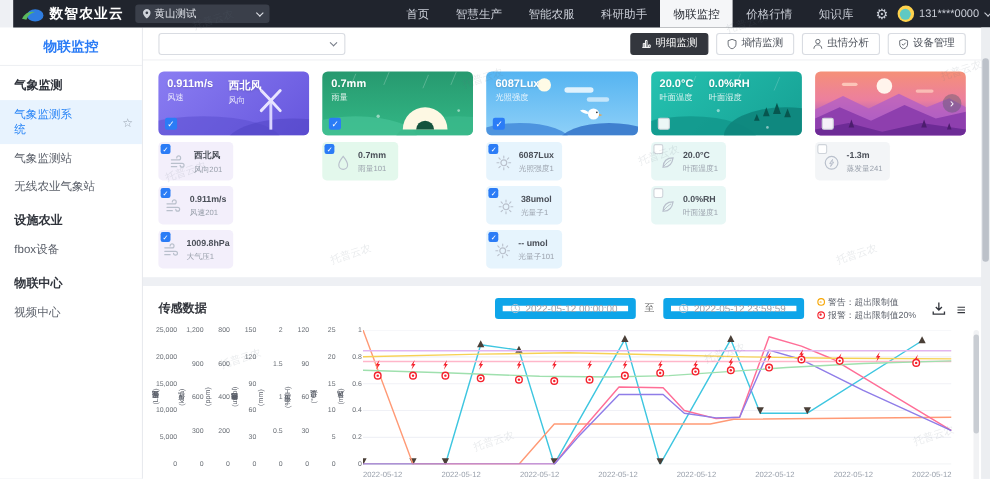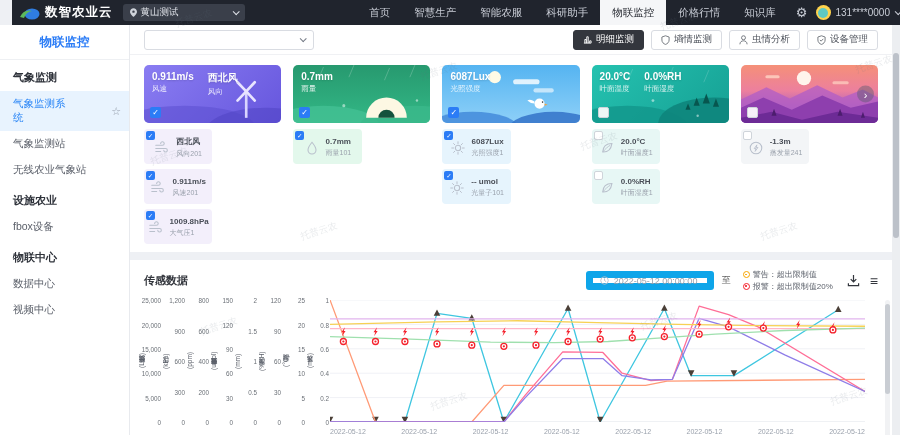--- a/index.html
+++ b/index.html
@@ -143,21 +143,20 @@
   <div class="sb-section">气象监测</div>
   <div class="sb-item active">
     <span>气象监测系统</span>
     <span class="star">☆</span>
   </div>
   <div class="sb-item">气象监测站</div>
   <div class="sb-item">无线农业气象站</div>
   <div class="sb-section">设施农业</div>
   <div class="sb-item">fbox设备</div>
   <div class="sb-section">物联中心</div>
-  <div class="sb-item">数据中心</div>
   <div class="sb-item">视频中心</div>
 </div>
 
 <div class="main">
   <div class="panel-top">
     <div class="toolbar">
       <div class="station-select">
         <span class="caret" style="margin-left:auto;"></span>
       </div>
       <div class="toolbar-btns">
@@ -386,20 +385,40 @@
                 <line x1="9" y1="14" x2="9" y2="16"></line>
                 <line x1="2" y1="9" x2="4" y2="9"></line>
                 <line x1="14" y1="9" x2="16" y2="9"></line>
                 <line x1="4" y1="4" x2="5.4" y2="5.4"></line>
                 <line x1="12.6" y1="12.6" x2="14" y2="14"></line>
                 <line x1="4" y1="14" x2="5.4" y2="12.6"></line>
                 <line x1="12.6" y1="5.4" x2="14" y2="4"></line>
               </g>
             </svg>
             <div>
+              <div class="t-val">38umol</div>
+              <div class="t-lab">光量子1</div>
+            </div>
+          </div>
+          <div class="tile">
+            <span class="tcb on">✓</span>
+            <svg width="16" height="16" viewBox="0 0 18 18">
+              <circle cx="9" cy="9" r="3" stroke="#b9c0cc" stroke-width="1.2" fill="none"></circle>
+              <g stroke="#b9c0cc" stroke-width="1.1" stroke-linecap="round">
+                <line x1="9" y1="2" x2="9" y2="4"></line>
+                <line x1="9" y1="14" x2="9" y2="16"></line>
+                <line x1="2" y1="9" x2="4" y2="9"></line>
+                <line x1="14" y1="9" x2="16" y2="9"></line>
+                <line x1="4" y1="4" x2="5.4" y2="5.4"></line>
+                <line x1="12.6" y1="12.6" x2="14" y2="14"></line>
+                <line x1="4" y1="14" x2="5.4" y2="12.6"></line>
+                <line x1="12.6" y1="5.4" x2="14" y2="4"></line>
+              </g>
+            </svg>
+            <div>
               <div class="t-val">-- umol</div>
               <div class="t-lab">光量子101</div>
             </div>
           </div>
         </div>
       <div class="tile-group g4">
           <div class="tile">
             <span class="tcb off"></span>
             <svg width="16" height="16" viewBox="0 0 18 18">
               <path d="M14.5 4 C7.5 4 4.5 8 4.2 13.5 C10 13.8 13.5 10.5 14.5 4 Z" stroke="#b9c0cc" stroke-width="1.2" fill="none"></path>
@@ -442,20 +461,27 @@
     <div class="ch-header">
       <span class="ch-title">传感数据</span>
       <div class="date-input">
         <svg width="9" height="9" viewBox="0 0 10 10">
             <circle cx="5" cy="5" r="4.2" stroke="#b9c0cc" fill="none" stroke-width="1"></circle>
             <path d="M5 2.6 V5 L6.8 6.2" stroke="#b9c0cc" fill="none" stroke-width="1"></path>
           </svg>
         <span>2022-05-12 00:00:00</span>
       </div>
       <span class="to-label">至</span>
+      <div class="date-input">
+        <svg width="9" height="9" viewBox="0 0 10 10">
+            <circle cx="5" cy="5" r="4.2" stroke="#b9c0cc" fill="none" stroke-width="1"></circle>
+            <path d="M5 2.6 V5 L6.8 6.2" stroke="#b9c0cc" fill="none" stroke-width="1"></path>
+          </svg>
+        <span>2022-05-12 23:59:59</span>
+      </div>
       <div class="legend">
         <div class="legend-row">
             <span class="ldot warn"></span>
             <span>警告：超出限制值</span>
           </div>
         <div class="legend-row">
             <span class="ldot alarm"></span>
             <span>报警：超出限制值20%</span>
           </div>
       </div>

